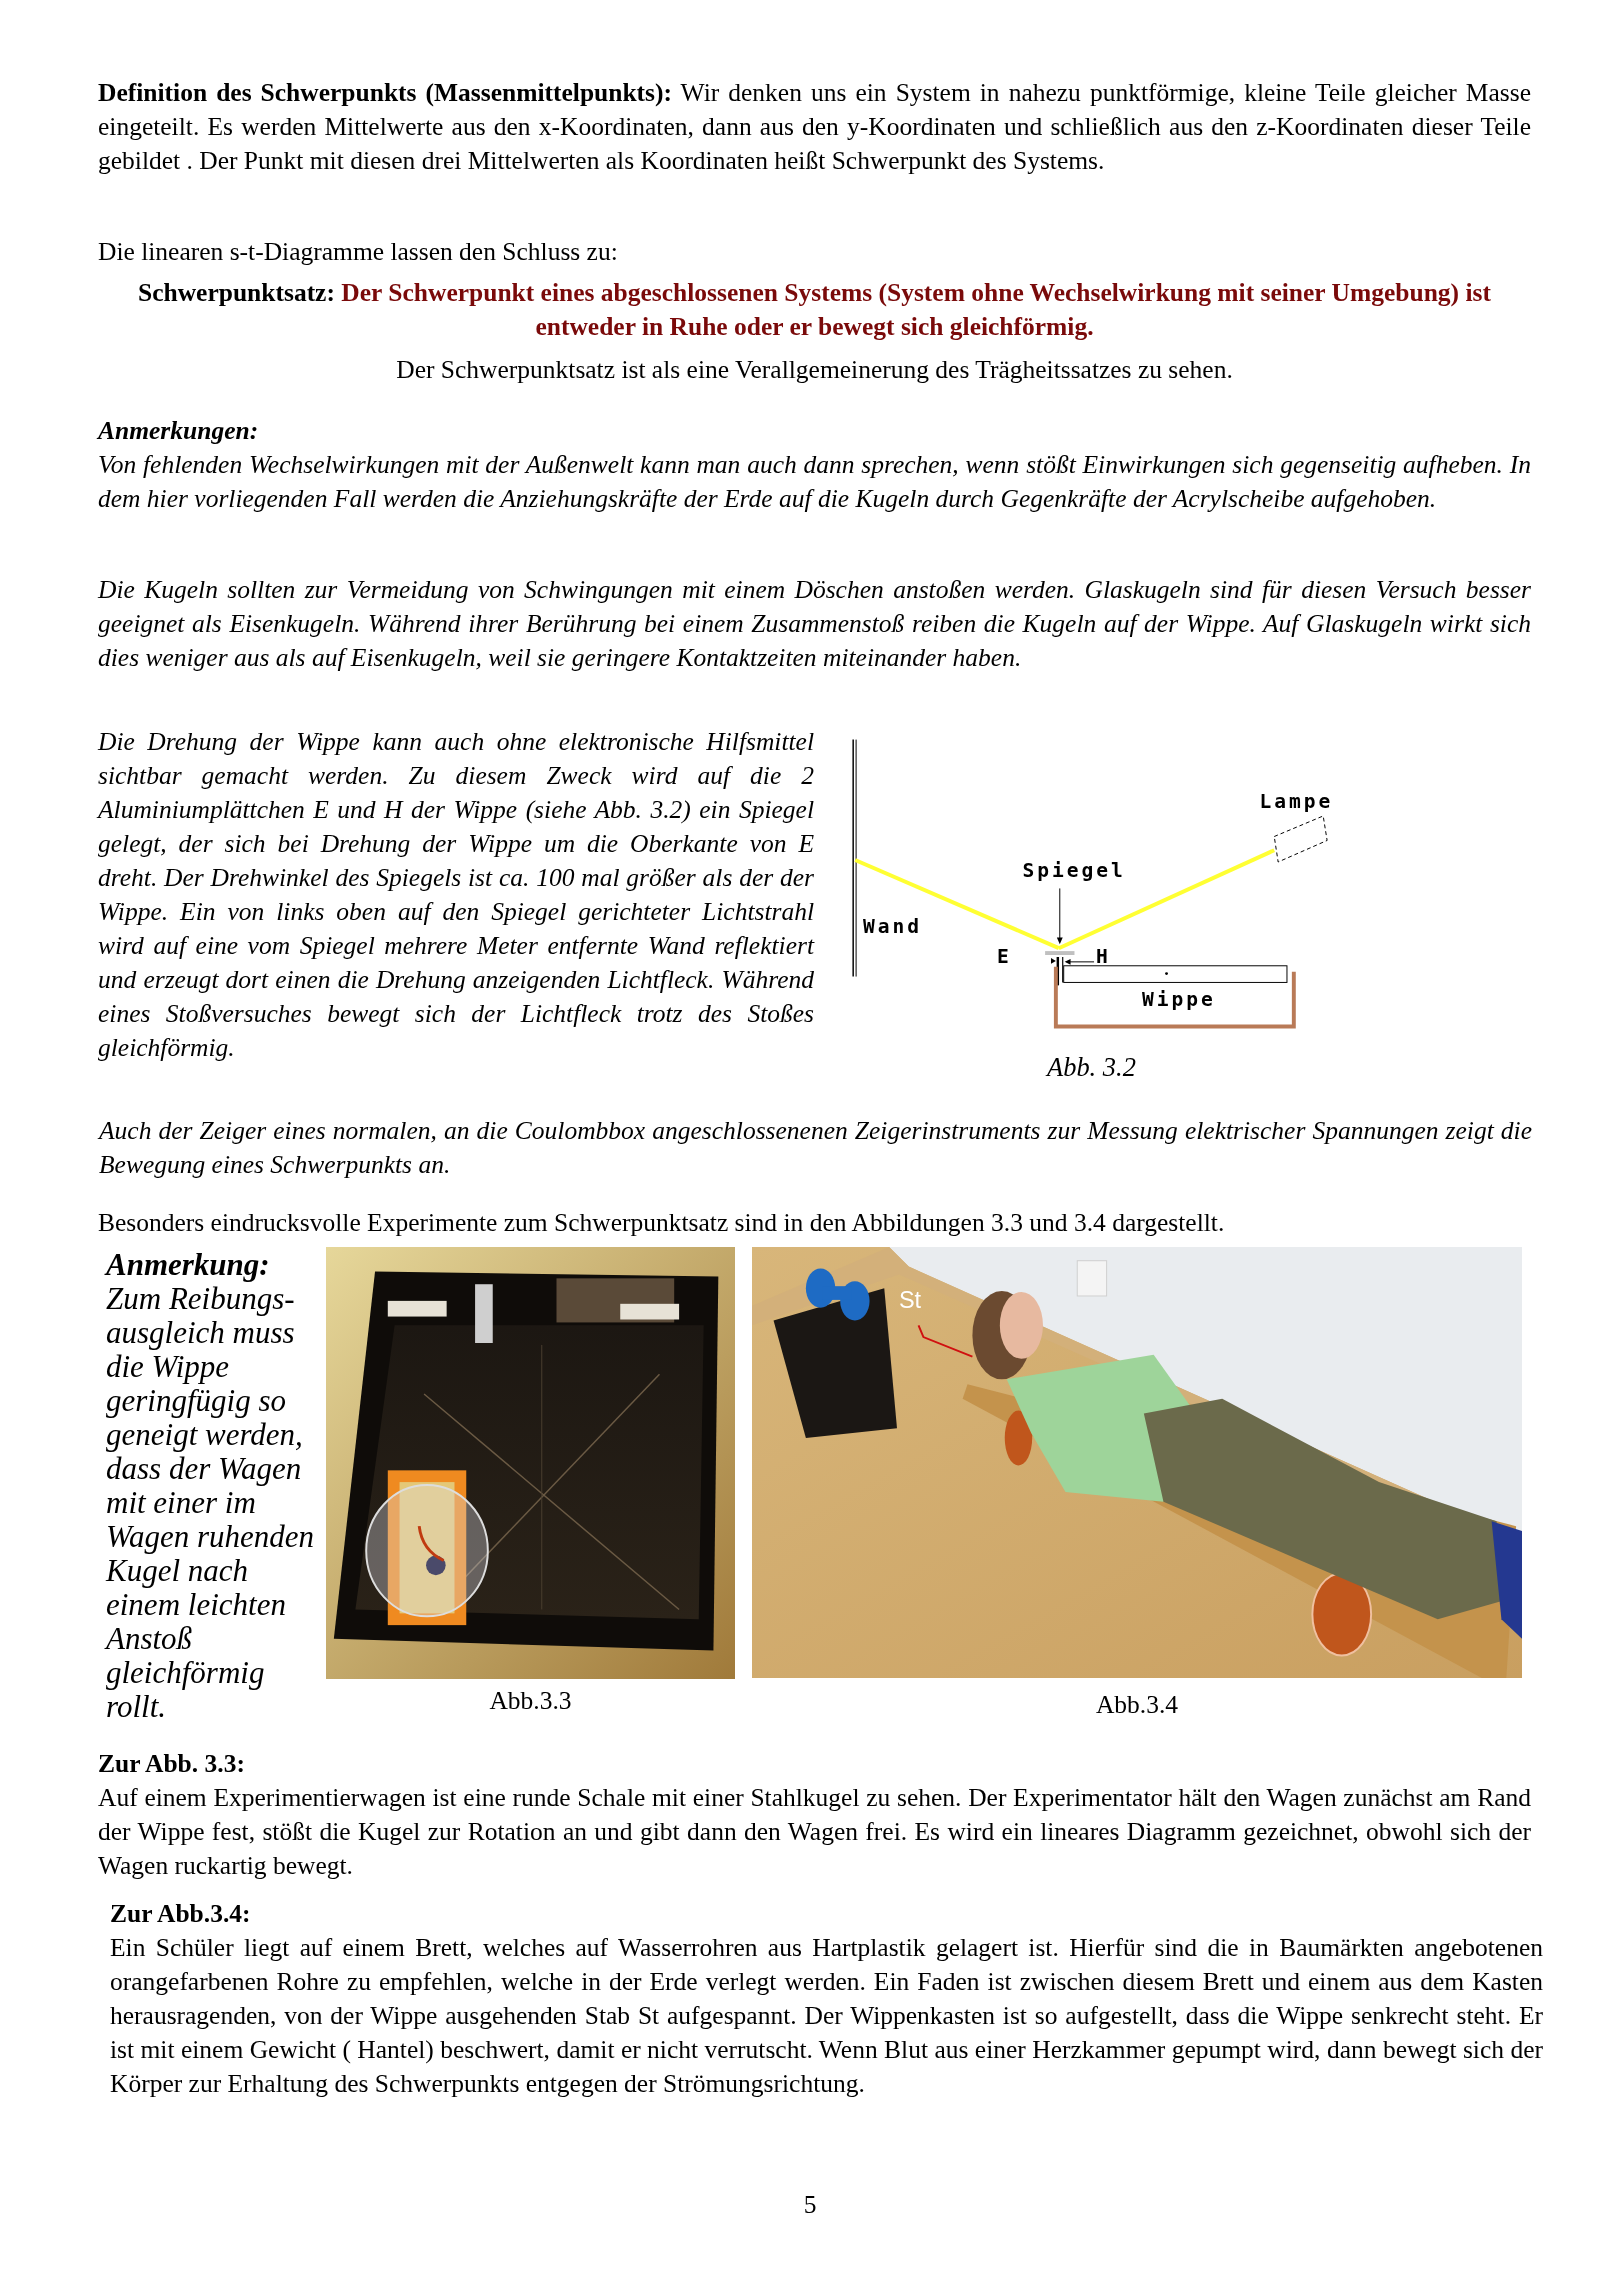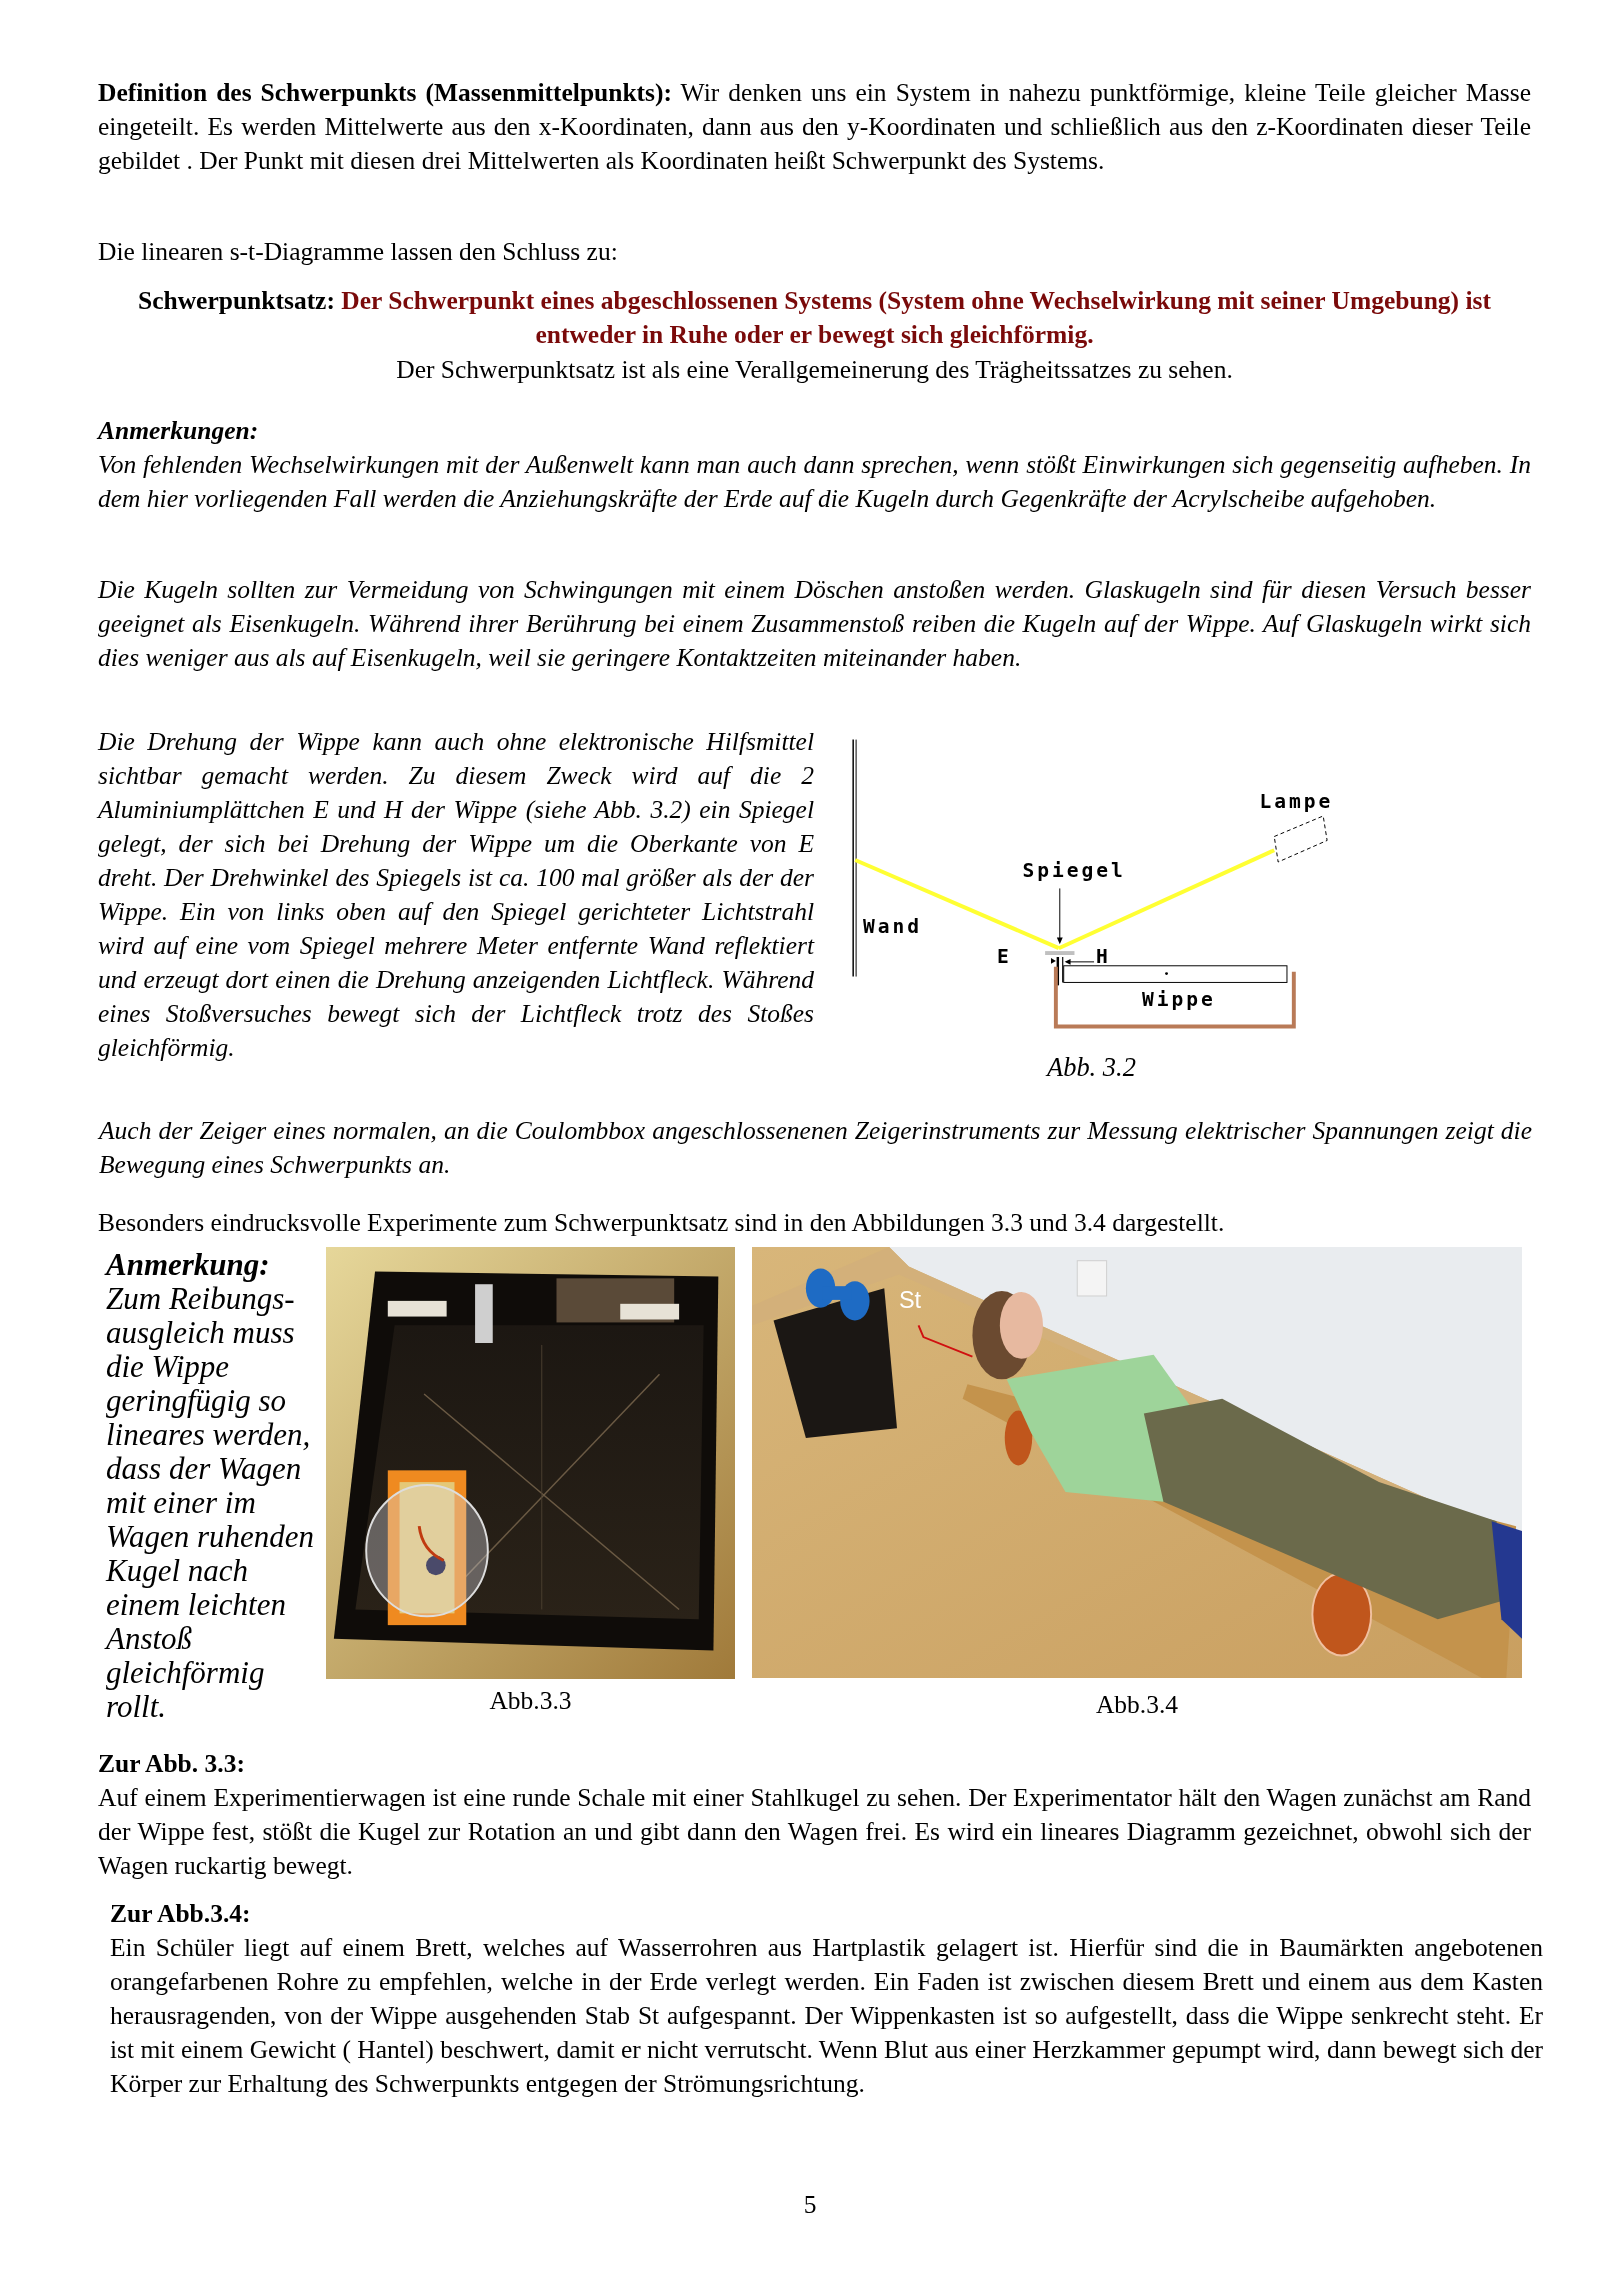--- a/index.html
+++ b/index.html
@@ -41,21 +41,21 @@
 </style>
 </head>
 <body>
 
 <p id="def" class="abs just">
   <span class="bold">Definition des Schwerpunkts (Massenmittelpunkts):</span><span> Wir denken uns ein System in nahezu punktförmige, kleine Teile gleicher Masse eingeteilt. Es werden Mittelwerte aus  den  x-Koordinaten, dann aus den   y-Koordinaten und schließlich aus  den z-Koordinaten dieser Teile gebildet . Der Punkt mit diesen drei Mittelwerten als Koordinaten heißt Schwerpunkt des Systems.</span>
 </p>
 
 <p id="lin" class="abs">Die linearen s-t-Diagramme lassen den Schluss zu:</p>
 
-<p id="satz" class="abs center" style="padding:0 29px; box-sizing:border-box;margin-top:8px;">
+<p id="satz" class="abs center" style="padding:0 29px; box-sizing:border-box;">
   <span class="bold">Schwerpunktsatz:</span><span class="red"> Der Schwerpunkt eines abgeschlossenen Systems (System ohne Wechselwirkung mit seiner Umgebung) ist entweder in Ruhe oder er bewegt sich gleichförmig.</span>
 </p>
 
 <p id="satz-note" class="abs center">Der Schwerpunktsatz  ist als eine Verallgemeinerung des Trägheitssatzes zu sehen.</p>
 
 <div id="anm" class="abs ital just">
   <p class="bold">Anmerkungen:</p>
   <p>Von fehlenden Wechselwirkungen mit der Außenwelt kann man auch dann sprechen, wenn stößt Einwirkungen sich gegenseitig aufheben. In dem hier vorliegenden Fall werden die Anziehungskräfte der Erde auf die Kugeln durch Gegenkräfte der Acrylscheibe aufgehoben.</p>
 </div>
 
@@ -100,21 +100,21 @@
     <text x="208" y="364" font-family="Liberation Serif, serif" font-style="italic" font-size="27">Abb. 3.2</text>
   </svg>
 </div>
 
 <p id="auch" class="abs ital just">Auch der Zeiger eines normalen, an die Coulombbox angeschlossenenen  Zeigerinstruments zur Messung elektrischer Spannungen zeigt die Bewegung eines Schwerpunkts an.</p>
 
 <p id="beson" class="abs">Besonders eindrucksvolle Experimente zum Schwerpunktsatz sind  in den Abbildungen  3.3 und 3.4 dargestellt.</p>
 
 <div id="anm2" class="abs ital">
   <p class="bold">Anmerkung:</p>
-  <p>Zum  Reibungs-ausgleich muss die Wippe geringfügig so lineares werden, dass der  Wagen mit einer im Wagen ruhenden Kugel nach einem leichten Anstoß gleichförmig rollt.</p>
+  <p>Zum  Reibungs-ausgleich muss die Wippe geringfügig so geneigt werden, dass der  Wagen mit einer im Wagen ruhenden Kugel nach einem leichten Anstoß gleichförmig rollt.</p>
 </div>
 
 <div id="photo33" class="abs photo">
   <svg viewBox="0 0 417 441" preserveAspectRatio="none">
     <defs>
       <linearGradient id="bg33" x1="0" y1="0" x2="1" y2="1">
         <stop offset="0" stop-color="#e6d79a"></stop>
         <stop offset="1" stop-color="#a07a3a"></stop>
       </linearGradient>
       <linearGradient id="tray" x1="0" y1="0" x2="0" y2="1">

